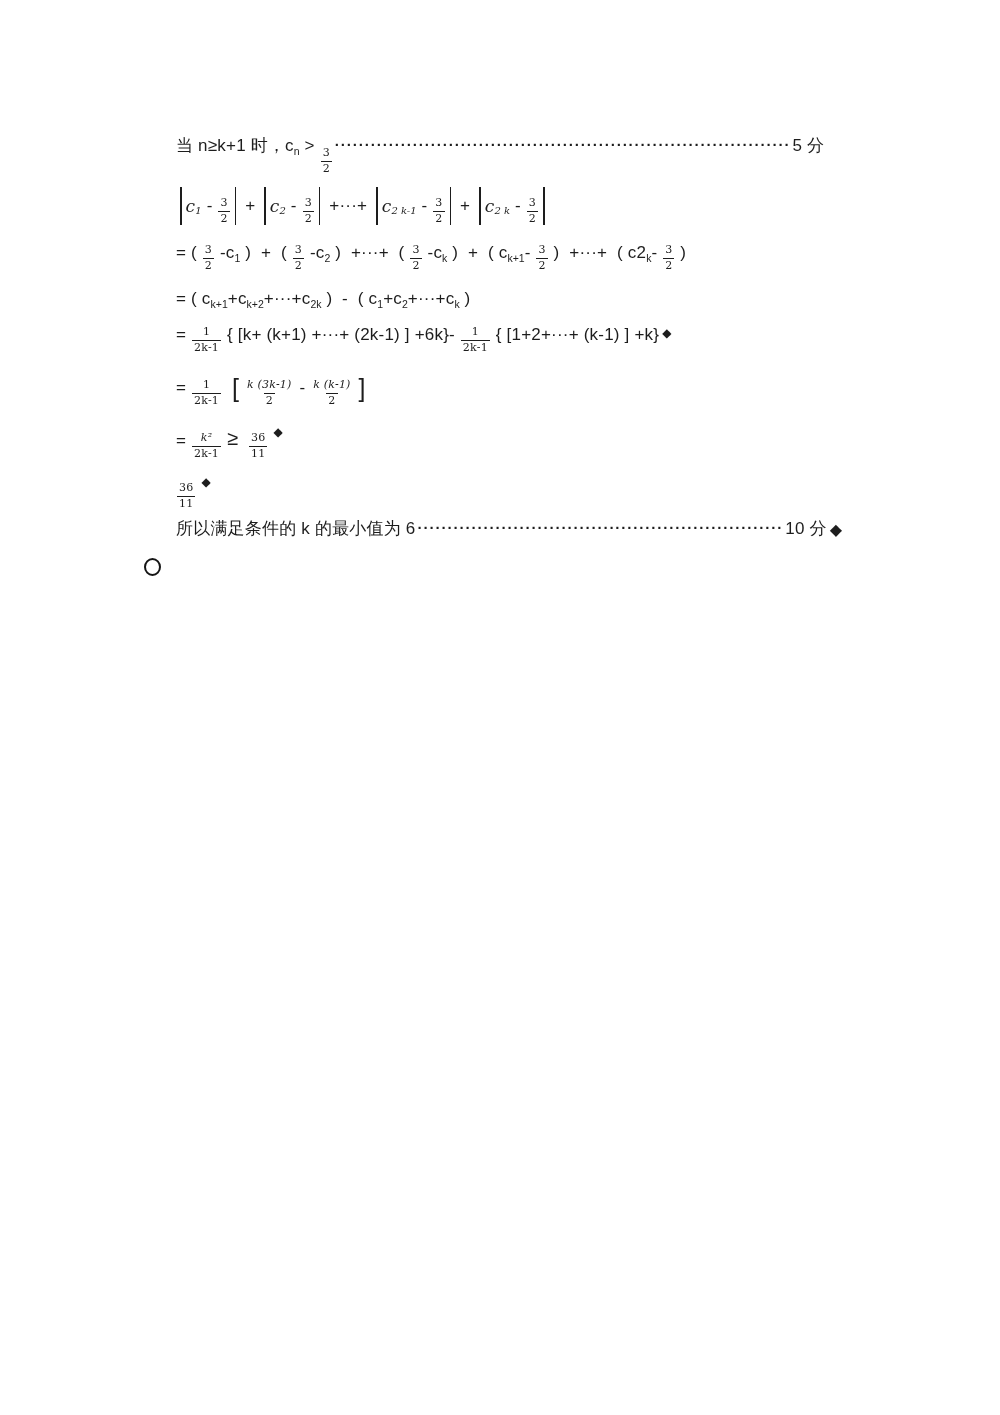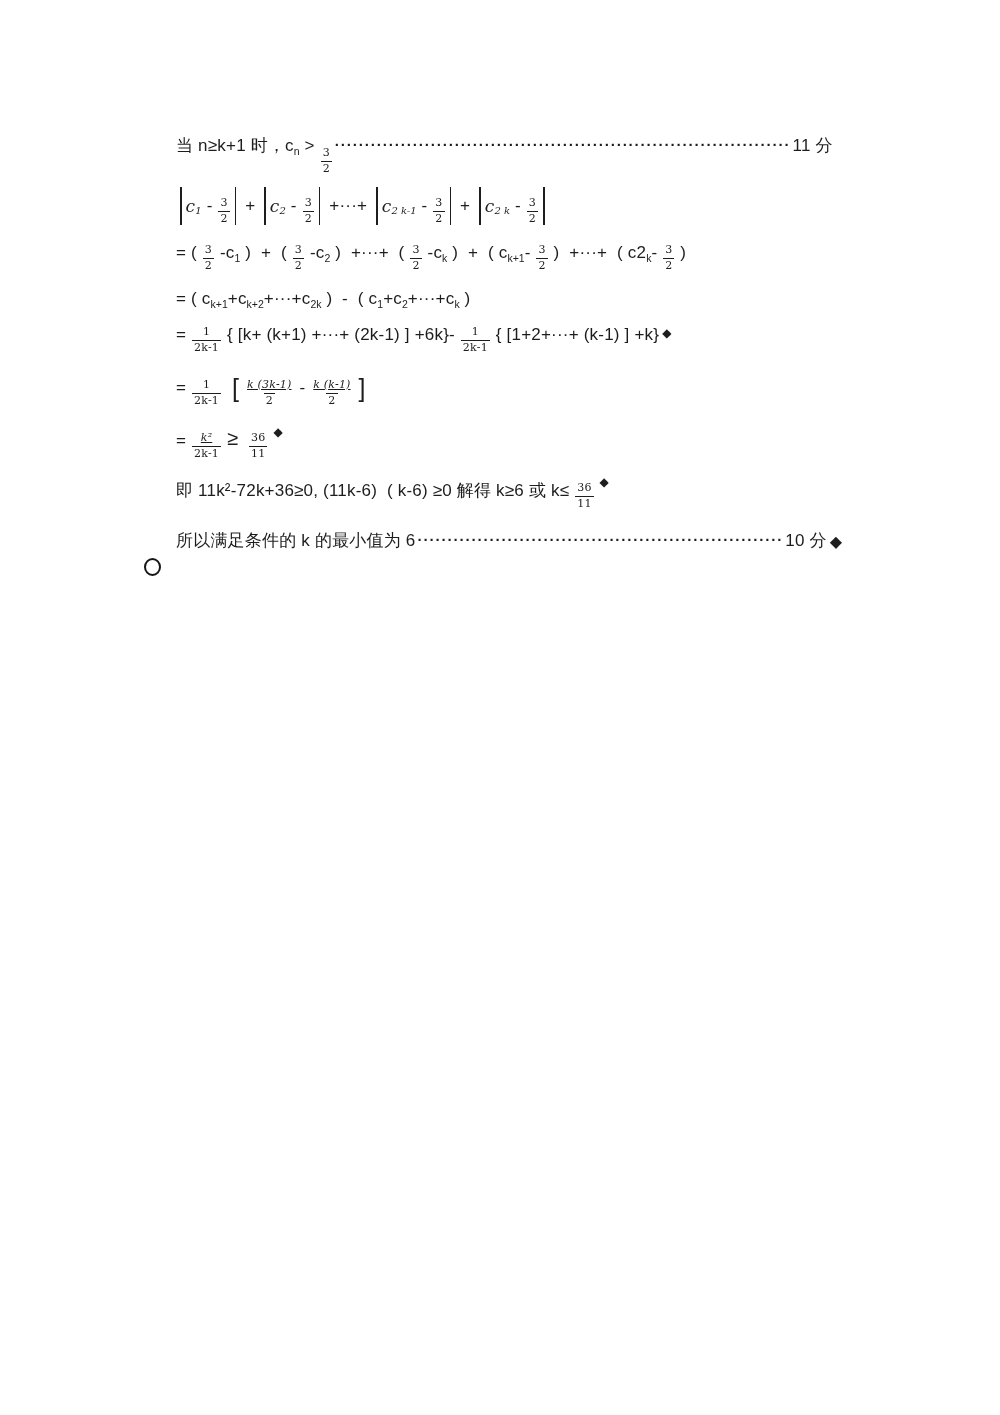--- a/index.html
+++ b/index.html
@@ -18,41 +18,41 @@
   .mi{font-family:"DejaVu Serif",serif;font-style:italic;font-size:17px;}
   .msub{font-size:10.5px;position:relative;top:5px;letter-spacing:0;}
   .msub.mi{font-size:10px;}
   .frac{
     display:inline-flex;flex-direction:column;align-items:center;
     font-family:"DejaVu Serif",serif;font-size:11px;line-height:1.15;
     position:relative;top:5px;text-align:center;margin:0 1px;
   }
   .frac .fn{padding:0 2px 1px;display:block;}
   .frac .fd{border-top:1px solid #1d1d1d;padding:1px 2px 0;display:block;}
-  .frac.it .fn{font-style:italic;text-decoration:underline;}
+  .frac.it .fn{font-style:italic;}
   .frac.low{top:15px;}
   .abar{width:1.6px;height:38px;background:#1d1d1d;margin:0 4px;flex:0 0 auto;}
   .dots{font-weight:700;font-size:15px;letter-spacing:1px;margin:0 2px;position:relative;top:-1px;}
   .dia{font-size:12px;position:relative;top:-2px;margin-left:3px;}
   .diah{font-size:12px;position:relative;top:-9px;margin-left:5px;}
   .dia2{font-size:16px;margin-left:3px;}
   .bigbr{font-size:25px;font-weight:400;}
   .bigop{font-size:20px;position:relative;top:-3px;}
   .circle-mark{
     position:absolute;left:144px;top:558px;width:13px;height:14px;
     border:2.5px solid #151515;border-radius:50%;
   }
 </style>
 </head>
 <body>
 
 <div class="sheet">
-  <div class="mline" style="top:132px"><span class="mt">当 n≥k+1 时，c</span><span class="msub">n</span><span class="mt"> &gt; </span><span class="frac low"><span class="fn">3</span><span class="fd">2</span></span><span class="dots">············································································</span><span class="mt">11 分</span></div>
+  <div class="mline" style="top:132px"><span class="mt">当 n≥k+1 时，c</span><span class="msub">n</span><span class="mt"> &gt; </span><span class="frac low"><span class="fn">3</span><span class="fd">2</span></span><span class="dots">············································································</span><span class="mt">5 分</span></div>
   <div class="mline" style="top:187px"><span class="abar"></span><span class="mi">c</span><span class="msub mi">1</span><span class="mt"> - </span><span class="frac"><span class="fn">3</span><span class="fd">2</span></span><span class="abar"></span><span class="mt"> + </span><span class="abar"></span><span class="mi">c</span><span class="msub mi">2</span><span class="mt"> - </span><span class="frac"><span class="fn">3</span><span class="fd">2</span></span><span class="abar"></span><span class="mt"> +···+ </span><span class="abar"></span><span class="mi">c</span><span class="msub mi">2 k-1</span><span class="mt"> - </span><span class="frac"><span class="fn">3</span><span class="fd">2</span></span><span class="abar"></span><span class="mt"> + </span><span class="abar"></span><span class="mi">c</span><span class="msub mi">2 k</span><span class="mt"> - </span><span class="frac"><span class="fn">3</span><span class="fd">2</span></span><span class="abar"></span></div>
   <div class="mline" style="top:239px"><span class="mt">= ( </span><span class="frac"><span class="fn">3</span><span class="fd">2</span></span><span class="mt"> -c</span><span class="msub">1</span><span class="mt"> )  +  ( </span><span class="frac"><span class="fn">3</span><span class="fd">2</span></span><span class="mt"> -c</span><span class="msub">2</span><span class="mt"> )  +···+  ( </span><span class="frac"><span class="fn">3</span><span class="fd">2</span></span><span class="mt"> -c</span><span class="msub">k</span><span class="mt"> )  +  ( c</span><span class="msub">k+1</span><span class="mt">- </span><span class="frac"><span class="fn">3</span><span class="fd">2</span></span><span class="mt"> )  +···+  ( c2</span><span class="msub">k</span><span class="mt">- </span><span class="frac"><span class="fn">3</span><span class="fd">2</span></span><span class="mt"> )</span></div>
   <div class="mline" style="top:289px"><span class="mt">= ( c</span><span class="msub">k+1</span><span class="mt">+c</span><span class="msub">k+2</span><span class="mt">+···+c</span><span class="msub">2k</span><span class="mt"> )  -  ( c</span><span class="msub">1</span><span class="mt">+c</span><span class="msub">2</span><span class="mt">+···+c</span><span class="msub">k</span><span class="mt"> )</span></div>
   <div class="mline" style="top:321px"><span class="mt">= </span><span class="frac"><span class="fn">1</span><span class="fd">2k-1</span></span><span class="mt"> { [k+ (k+1) +···+ (2k-1) ] +6k}- </span><span class="frac"><span class="fn">1</span><span class="fd">2k-1</span></span><span class="mt"> { [1+2+···+ (k-1) ] +k}</span><span class="dia">◆</span></div>
   <div class="mline" style="top:373px"><span class="mt">= </span><span class="frac"><span class="fn">1</span><span class="fd">2k-1</span></span><span class="mt">  </span><span class="bigbr">[</span><span class="mt"> </span><span class="frac it"><span class="fn">k (3k-1)</span><span class="fd">2</span></span><span class="mt"> - </span><span class="frac it"><span class="fn">k (k-1)</span><span class="fd">2</span></span><span class="mt"> </span><span class="bigbr">]</span></div>
   <div class="mline" style="top:427px"><span class="mt">= </span><span class="frac it"><span class="fn">k²</span><span class="fd">2k-1</span></span><span class="mt"> </span><span class="bigop">≥</span><span class="mt">  </span><span class="frac"><span class="fn">36</span><span class="fd">11</span></span><span class="diah">◆</span></div>
-  <div class="mline" style="top:477px"><span class="mt">即 11k²-72k+36≥0, (11k-6)  ( k-6) ≥0 解得 k≥6 或 k≤ </span><span class="frac"><span class="fn">36</span><span class="fd">11</span></span><span class="diah">◆</span></div>
-  <div class="mline" style="top:531px"><span class="mt">所以满足条件的 k 的最小值为 6</span><span class="dots">·····························································</span><span class="mt">10 分</span><span class="dia2">◆</span></div>
+  <div class="mline" style="top:477px"><span class="frac"><span class="fn">36</span><span class="fd">11</span></span><span class="diah">◆</span></div>
+  <div class="mline" style="top:519px"><span class="mt">所以满足条件的 k 的最小值为 6</span><span class="dots">·····························································</span><span class="mt">10 分</span><span class="dia2">◆</span></div>
   <div class="circle-mark"></div>
 </div>
 
 </body></html>

